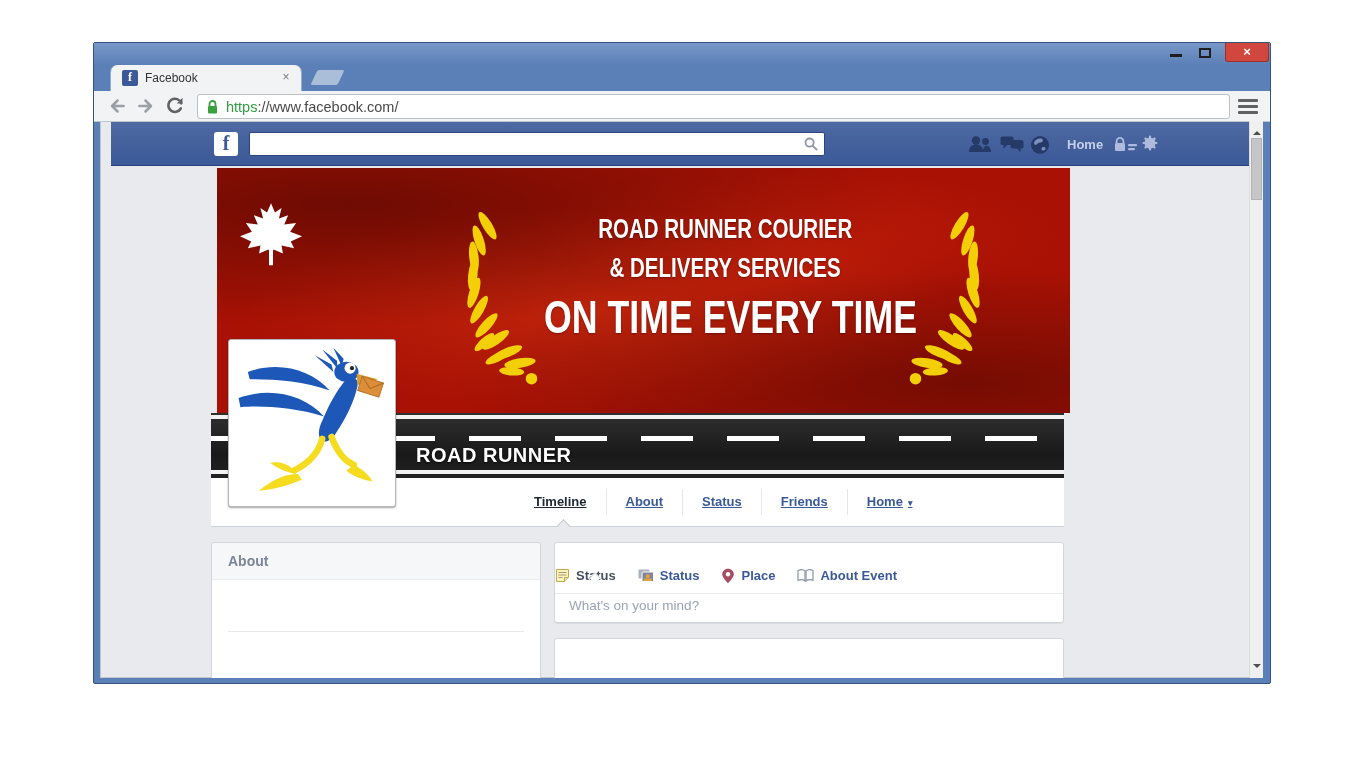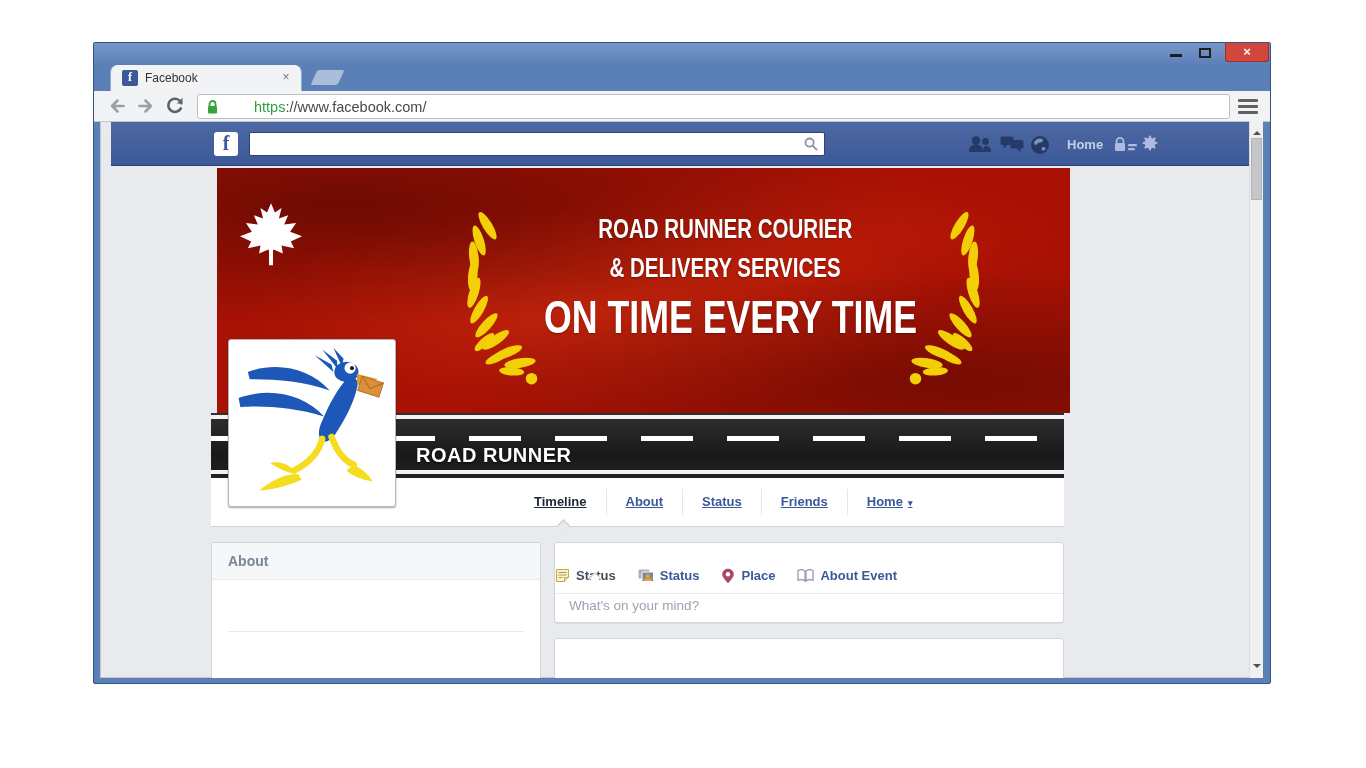--- a/index.html
+++ b/index.html
@@ -28,21 +28,21 @@
                font:12px/14px "Liberation Sans",sans-serif; text-align:center; }
   .newtab { position:absolute; left:220px; top:5px; width:27px; height:15px; background:#aabdd9;
             transform:skewX(-25deg); border-radius:2px; }
 
   
   .toolbar { position:absolute; left:0; top:48px; width:100%; height:31px; background:#f2f3f4;
              border-bottom:1px solid #c3c6c9; }
   .nav-btn { position:absolute; top:4px; width:24px; height:24px; }
   .addressbar { position:absolute; left:103px; top:3px; right:40px; height:25px; background:#fff;
                 border:1px solid #bcc0c4; border-radius:3px; }
-  .url-text { position:absolute; left:28px; top:3px; font-size:14.5px; line-height:18px; white-space:nowrap;margin-left:28px; }
+  .url-text { position:absolute; left:28px; top:3px; font-size:14.5px; line-height:18px; white-space:nowrap; }
   .url-scheme { color:#2e9e41; }
   .url-rest { color:#494949; }
   .menu-btn { position:absolute; right:12px; top:8px; width:20px; height:15px; }
   .menu-btn div { width:20px; height:3px; background:#616161; border-radius:1px; margin-bottom:3px; }
 
   
   .viewport { position:absolute; left:6px; top:78px; width:1163px; height:557px;
               background:#e9eaed; overflow:hidden; box-shadow:inset 0 0 0 1px rgba(70,90,120,.25); }
 
   

